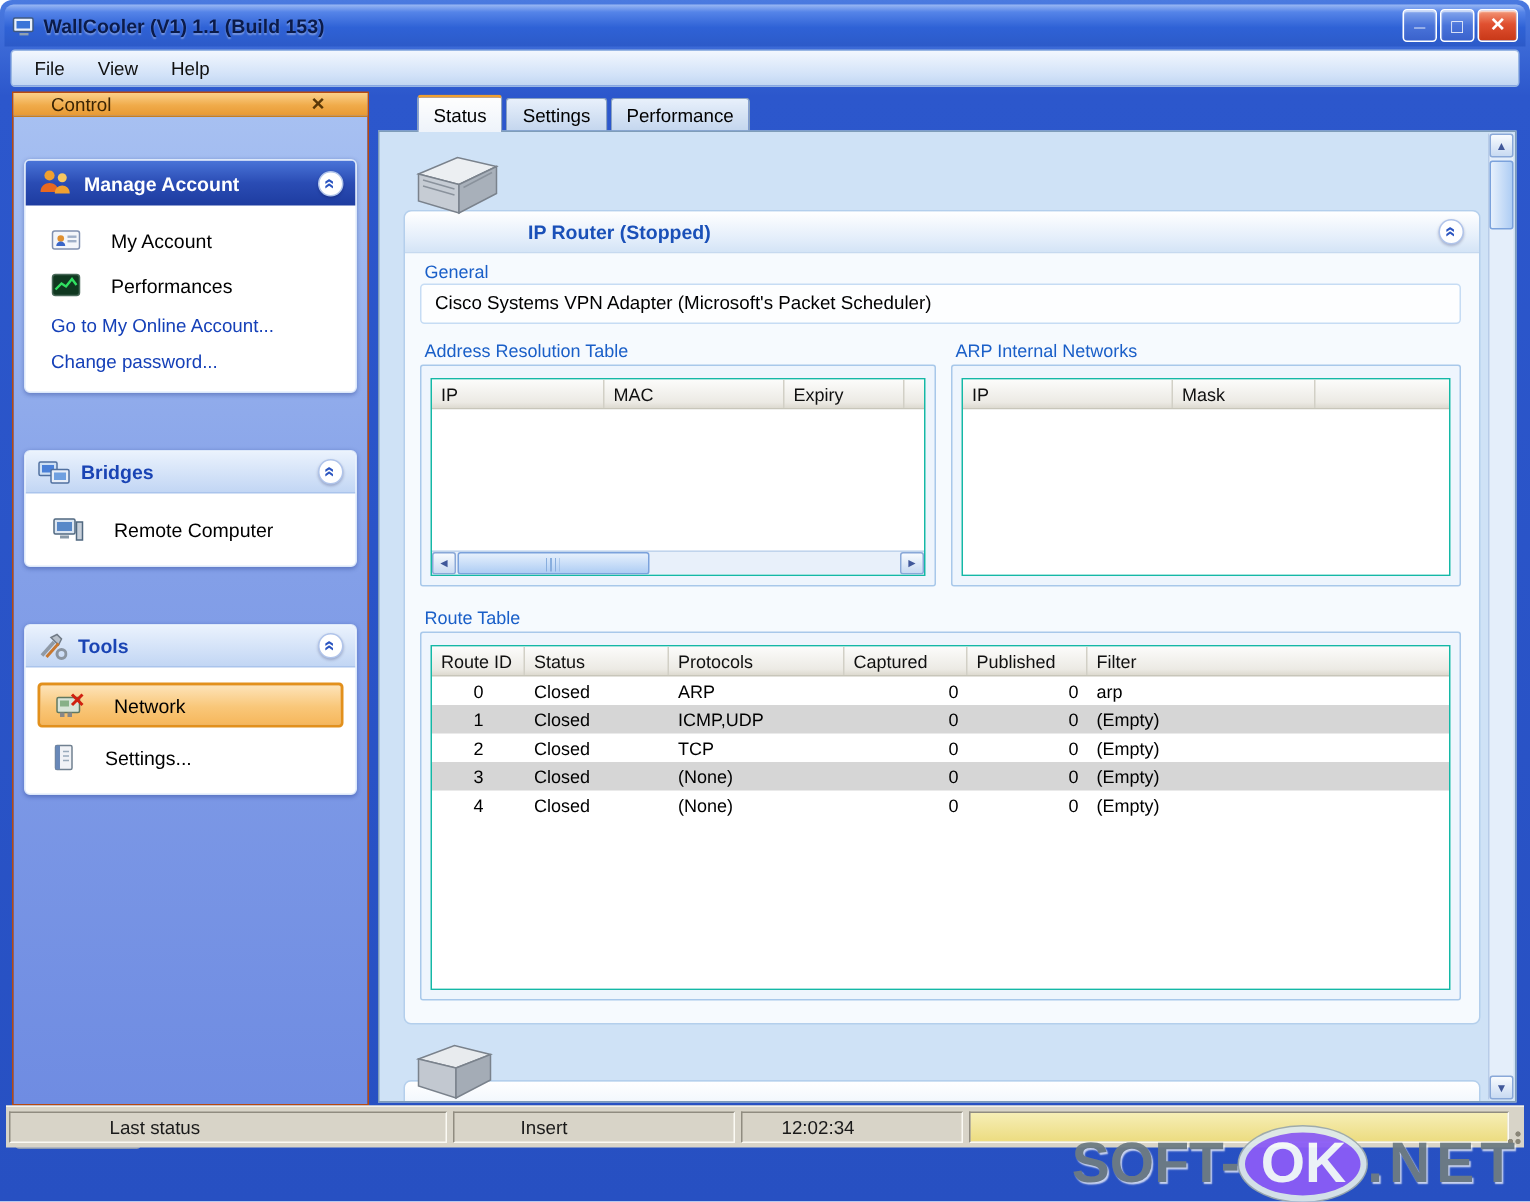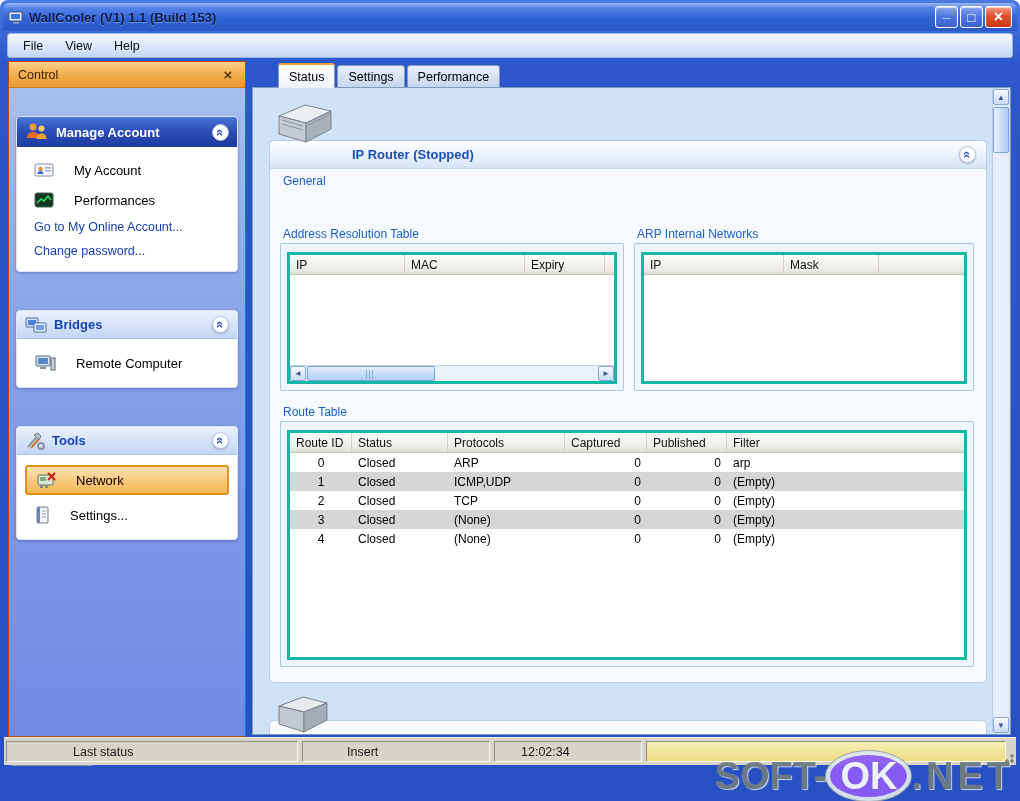--- a/index.html
+++ b/index.html
@@ -28,22 +28,22 @@
 
 
 #menubar{position:absolute;left:7px;top:33px;width:1006px;height:25px;border-radius:3px;
  background:linear-gradient(180deg,#f2f7fe 0%,#d2e2f8 70%,#c2d6f2 100%);
  border:1px solid #98b6e4;display:flex;align-items:center;padding:0 4px;}
 .menu-item{padding:3px 11px;color:#101010;font-size:12.5px;}
 
 
 #control{position:absolute;left:8px;top:61px;width:238px;height:676px;border:1px solid #b84a10;
  background:linear-gradient(180deg,#a9c2f2 0%,#84a0e8 45%,#6f8ce2 100%);}
-#control-header{height:26px;background:linear-gradient(180deg,#fbd089 0%,#f0ab4a 55%,#e89a34 100%);
- display:flex;align-items:center;padding:0 9px;border-bottom:1px solid #c87f20;}
+#control-header{height:16px;background:linear-gradient(180deg,#fbd089 0%,#f0ab4a 55%,#e89a34 100%);
+ display:flex;align-items:center;padding:0 25px;border-bottom:1px solid #c87f20;}
 #control-title{flex:1;font-size:12.5px;color:#3a2404;}
 #control-close{width:16px;height:16px;display:flex;align-items:center;justify-content:center;
  color:#5a3808;font-size:15px;font-weight:bold;}
 #control-close::before{content:"×";}
 #control-body{padding:28px 7px 0 7px;}
 .cbox{background:#fff;border:1px solid #dce8fa;border-radius:4px;overflow:hidden;
  box-shadow:0 1px 3px rgba(20,40,120,.35);}
 .cbox + .cbox{margin-top:38px;}
 .cbox-header{display:flex;align-items:center;gap:7px;padding:0 8px;}
 .cbox-header.dark{height:30px;background:linear-gradient(180deg,#4a74d8 0%,#2a4cb4 50%,#1e3ca0 100%);}
@@ -100,21 +100,21 @@
 
 
 .grp{position:absolute;}
 #grp-arp{left:10px;top:86px;width:344px;height:164px;padding-left:20px;}
 #grp-arpint{left:364px;top:86px;width:340px;height:164px;}
 #grp-route{left:10px;top:264px;width:694px;height:262px;}
 .grp .grp-label{left:3px;top:0;}
 .grp-box{position:absolute;left:0;top:16px;right:0;bottom:0;background:#eef5fd;
  border:1px solid #a8c8ea;border-radius:2px;}
 .listview{position:absolute;left:6px;top:8px;right:6px;bottom:6px;background:#fff;
- border:3px solid #14b8a6;display:flex;flex-direction:column;overflow:hidden;}
+ border:1px solid #14b8a6;display:flex;flex-direction:column;overflow:hidden;}
 .lv-header{display:flex;height:20px;flex:none;
  background:linear-gradient(180deg,#fcfcfb 0%,#eceae4 80%,#dddad0 100%);
  border-bottom:1px solid #c8c6ba;}
 .lv-h{padding:3px 0 0 6px;font-size:12px;color:#101010;border-right:1px solid #d2d0c6;flex:none;}
 .lv-h.fill{flex:1;border-right:none;}
 .lv-body{flex:1;background:#fff;}
 .hscroll{flex:none;height:16px;background:#e8f0fa;border-top:1px solid #c0d4ec;position:relative;}
 .hs-btn{position:absolute;top:0;width:16px;height:15px;
  background:linear-gradient(180deg,#f8fbfe,#c8daf2);border:1px solid #89a8d8;border-radius:2px;
  color:#40589a;font-size:8px;display:flex;align-items:center;justify-content:center;}
@@ -328,20 +328,21 @@
         </svg>
     </span>
 
     <div id="panel">
       <div id="panel-header">
         <span id="panel-title">IP Router (Stopped)</span>
         <span class="chev"></span>
       </div>
 
       <div class="grp-label" id="lbl-general">General</div>
+      <div id="box-general">Cisco Systems VPN Adapter (Microsoft's Packet Scheduler)</div>
 
       <div class="grp" id="grp-arp">
         <div class="grp-label">Address Resolution Table</div>
         <div class="grp-box">
           <div class="listview">
             <div class="lv-header">
               <span class="lv-h" style="width:115px">IP</span>
               <span class="lv-h" style="width:120px">MAC</span>
               <span class="lv-h" style="width:80px">Expiry</span>
               <span class="lv-h fill"></span>

